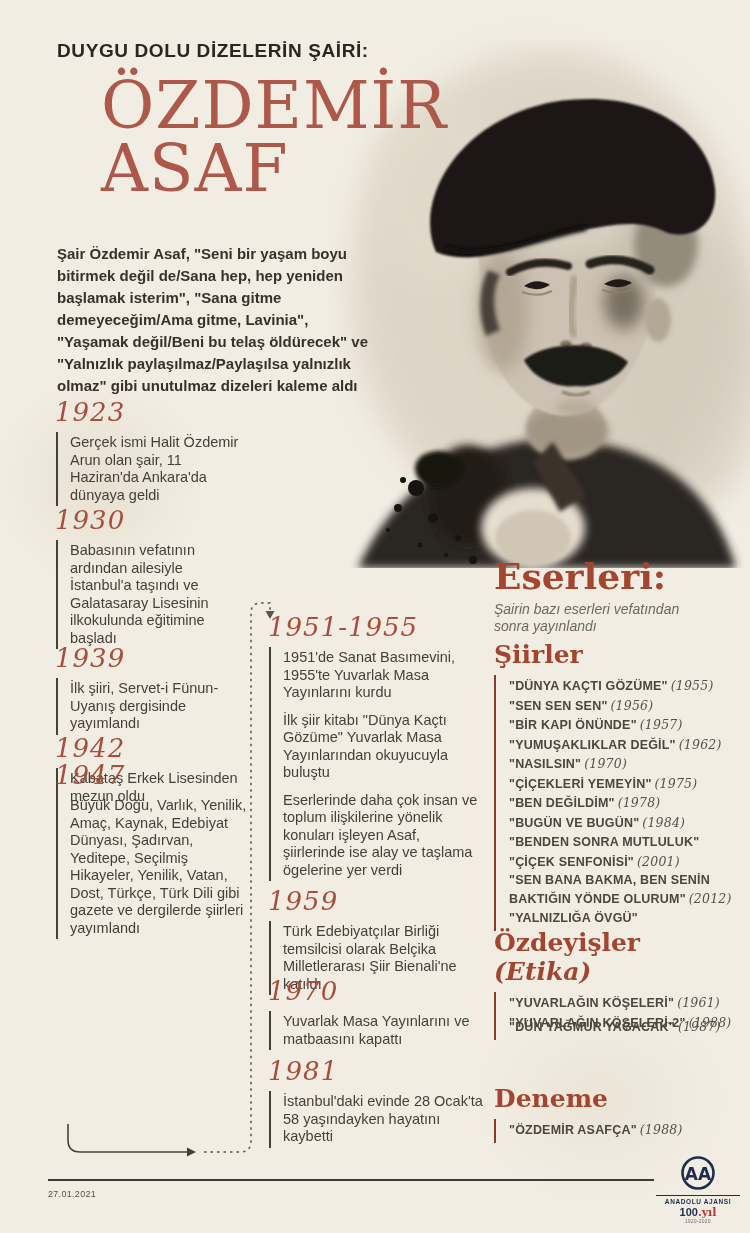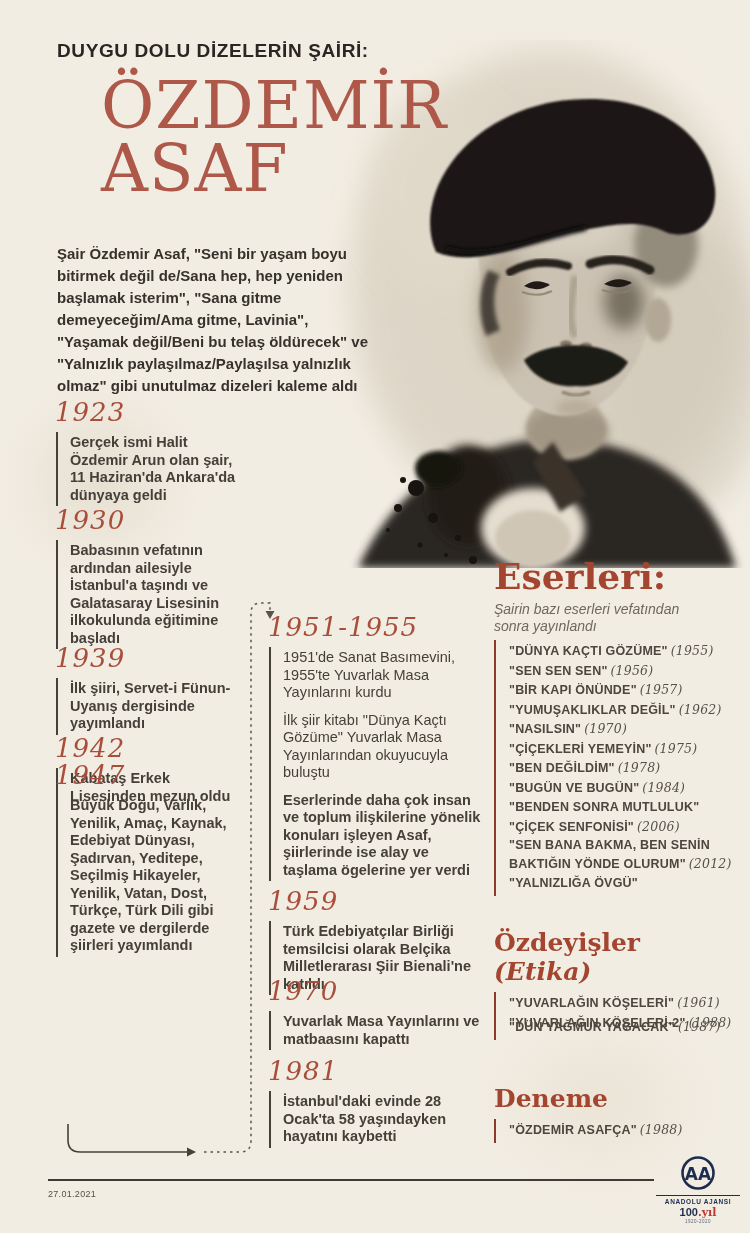--- a/index.html
+++ b/index.html
@@ -21,21 +21,21 @@
     font-size:65px;line-height:63px;color:#ae5849;letter-spacing:1px;margin-left:47px;}
   .intro{left:57px;top:243px;width:322px;font-size:15px;font-weight:bold;
     line-height:22px;color:#37312c;}
   
   .tl-entry{position:absolute;width:192px;}
   .tl-entry.mid{width:218px;}
   .tl-year{font-family:"DejaVu Serif",serif;font-style:italic;font-size:26px;
     color:#a84e3b;margin-bottom:5px;letter-spacing:1px;}
   .tl-body{border-left:2px solid #45403a;padding:2px 0 2px 12px;margin-left:1px;}
   .tl-p{margin:0 0 10px;font-size:14.5px;line-height:17.5px;color:#453f39;}
-  .tl-p:last-child{margin-bottom:0;font-weight:bold;}
+  .tl-p:last-child{margin-bottom:0;}
   
   .works-head{left:494px;top:556px;width:250px;}
   .works-title{font-family:"DejaVu Serif",serif;font-weight:bold;font-size:36px;
     color:#a3452f;line-height:40px;}
   .works-sub{font-style:italic;font-size:14px;line-height:17px;color:#6e6860;
     margin-top:5px;width:210px;}
   .w-section{position:absolute;left:494px;width:248px;}
   .w-heading{font-family:"DejaVu Serif",serif;font-weight:bold;font-size:25px;
     color:#a3452f;margin-bottom:6px;}
   .w-heading .sfx{font-style:italic;font-weight:bold;}
@@ -213,31 +213,34 @@
     <p class="tl-p">İstanbul'daki evinde 28 Ocak'ta 58 yaşındayken hayatını kaybetti</p>
   </div>
 </div>
 
 <div class="abs works-head">
   <div class="works-title">Eserleri:</div>
   <div class="works-sub">Şairin bazı eserleri vefatından sonra yayınlandı</div>
 </div>
 
 <div class="w-section" style="top:640px">
+  <div class="w-heading">
+    <span>Şiirler</span>
+  </div>
   <div class="w-list">
     <div class="w-item"><span>"DÜNYA KAÇTI GÖZÜME"</span><span class="w-year">(1955)</span></div>
     <div class="w-item"><span>"SEN SEN SEN"</span><span class="w-year">(1956)</span></div>
     <div class="w-item"><span>"BİR KAPI ÖNÜNDE"</span><span class="w-year">(1957)</span></div>
     <div class="w-item"><span>"YUMUŞAKLIKLAR DEĞİL"</span><span class="w-year">(1962)</span></div>
     <div class="w-item"><span>"NASILSIN"</span><span class="w-year">(1970)</span></div>
     <div class="w-item"><span>"ÇİÇEKLERİ YEMEYİN"</span><span class="w-year">(1975)</span></div>
     <div class="w-item"><span>"BEN DEĞİLDİM"</span><span class="w-year">(1978)</span></div>
     <div class="w-item"><span>"BUGÜN VE BUGÜN"</span><span class="w-year">(1984)</span></div>
     <div class="w-item"><span>"BENDEN SONRA MUTLULUK"</span><span class="w-year"></span></div>
-    <div class="w-item"><span>"ÇİÇEK SENFONİSİ"</span><span class="w-year">(2006)</span></div>
+    <div class="w-item"><span>"ÇİÇEK SENFONİSİ"</span><span class="w-year">(2001)</span></div>
     <div class="w-item"><span>"SEN BANA BAKMA, BEN SENİN BAKTIĞIN YÖNDE OLURUM"</span><span class="w-year">(2012)</span></div>
     <div class="w-item"><span>"YALNIZLIĞA ÖVGÜ"</span><span class="w-year"></span></div>
   </div>
 </div>
 
 <div class="w-section" style="top:928px">
   <div class="w-heading">
     <span>Özdeyişler</span>
     <span class="sfx">(Etika)</span>
   </div>

